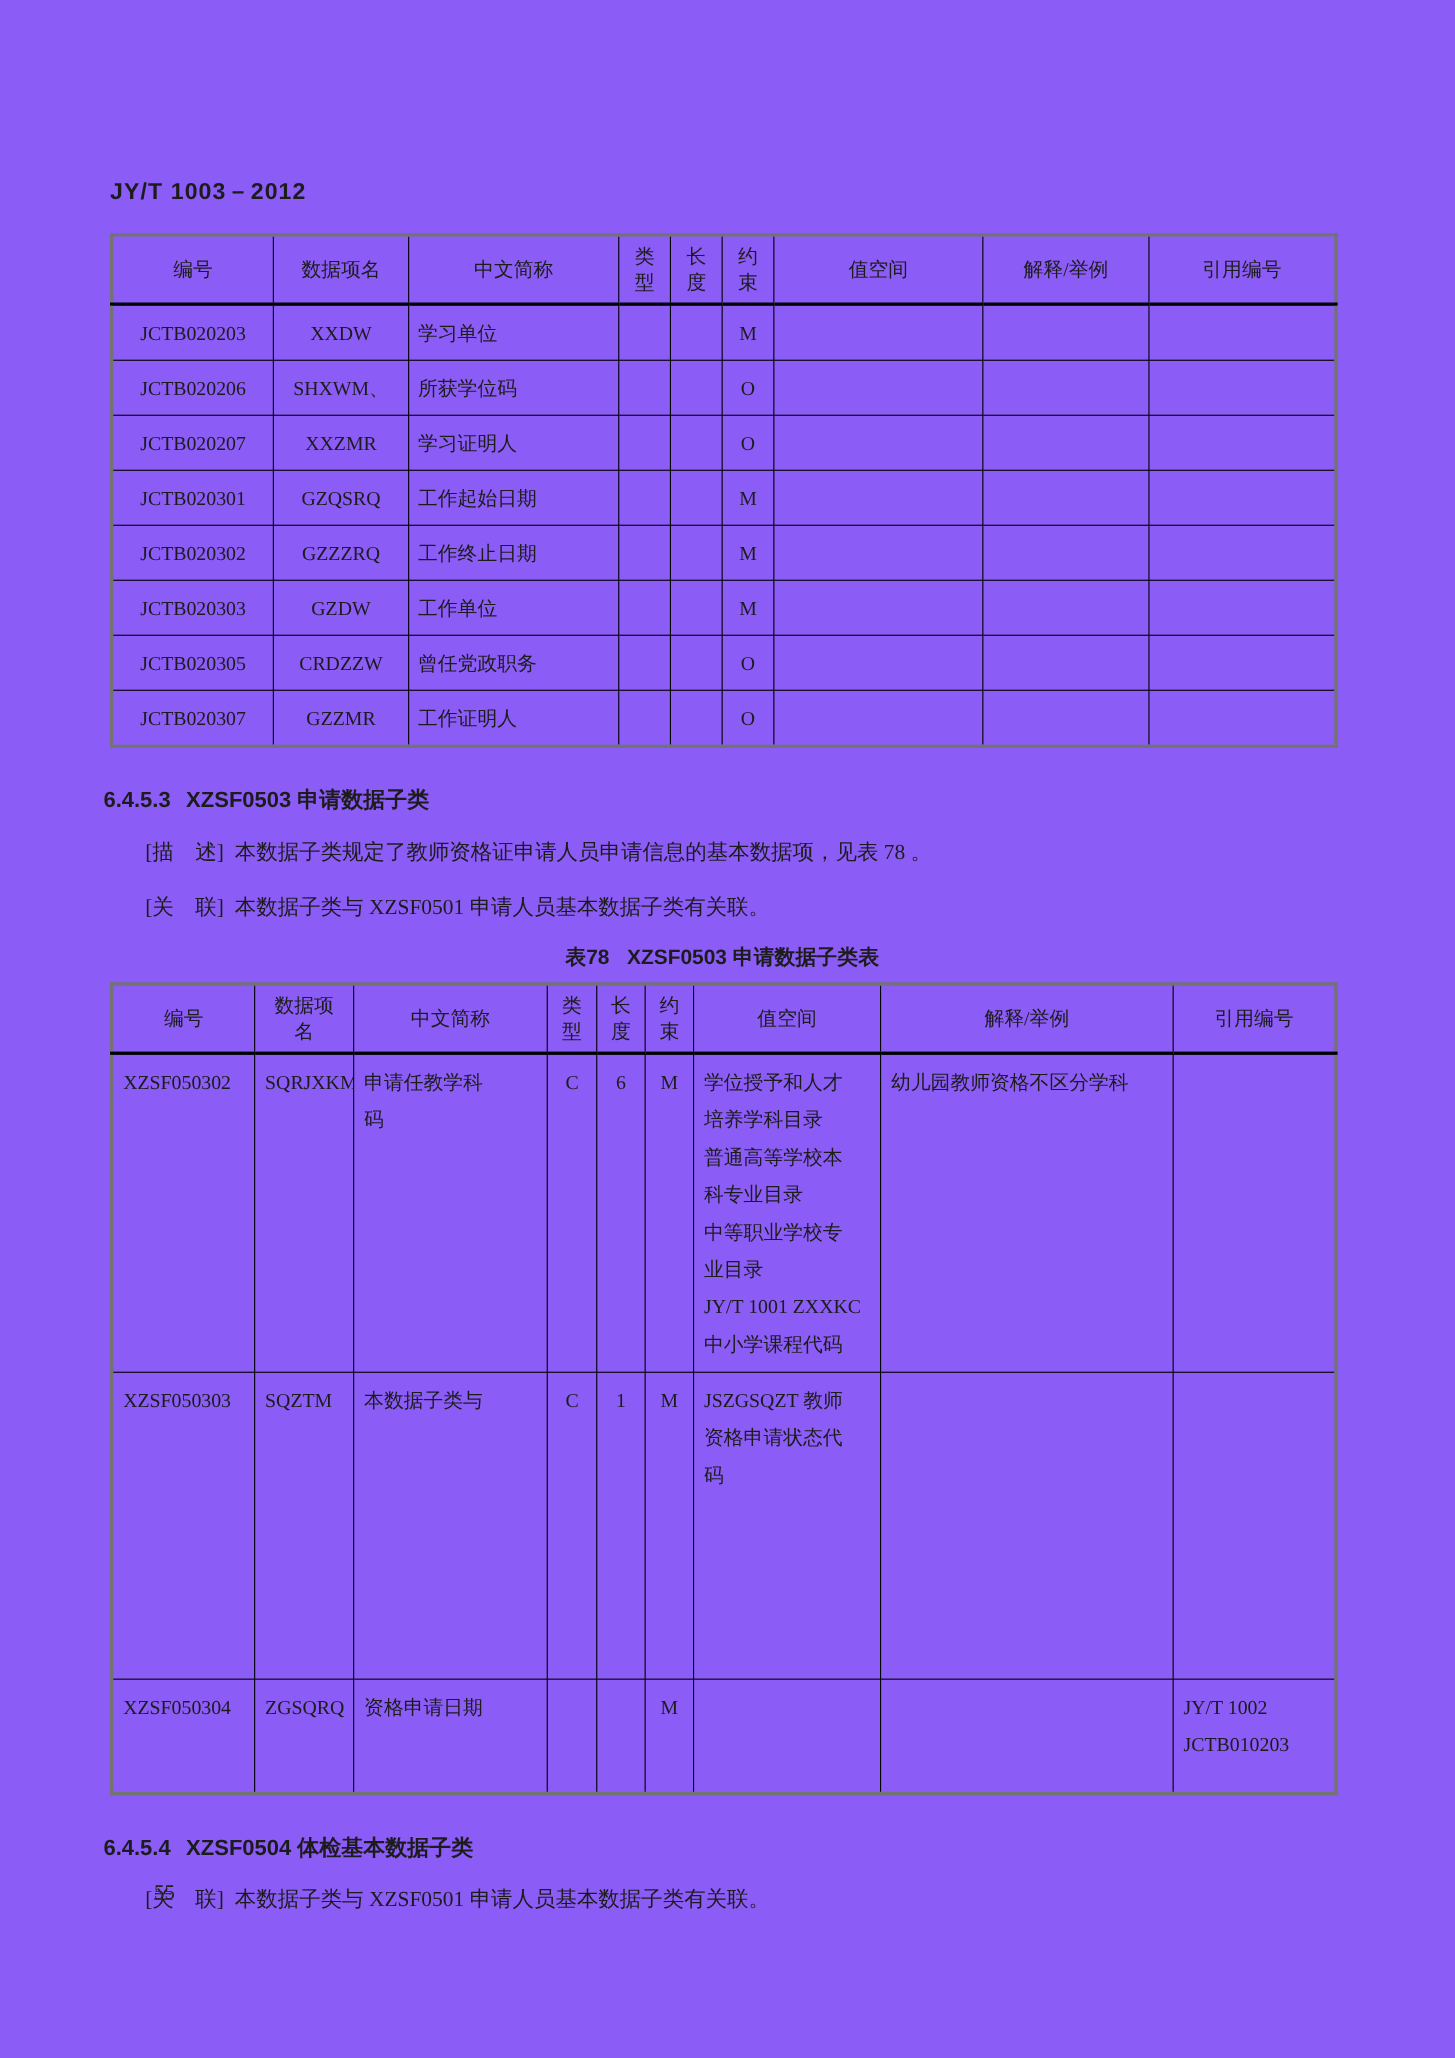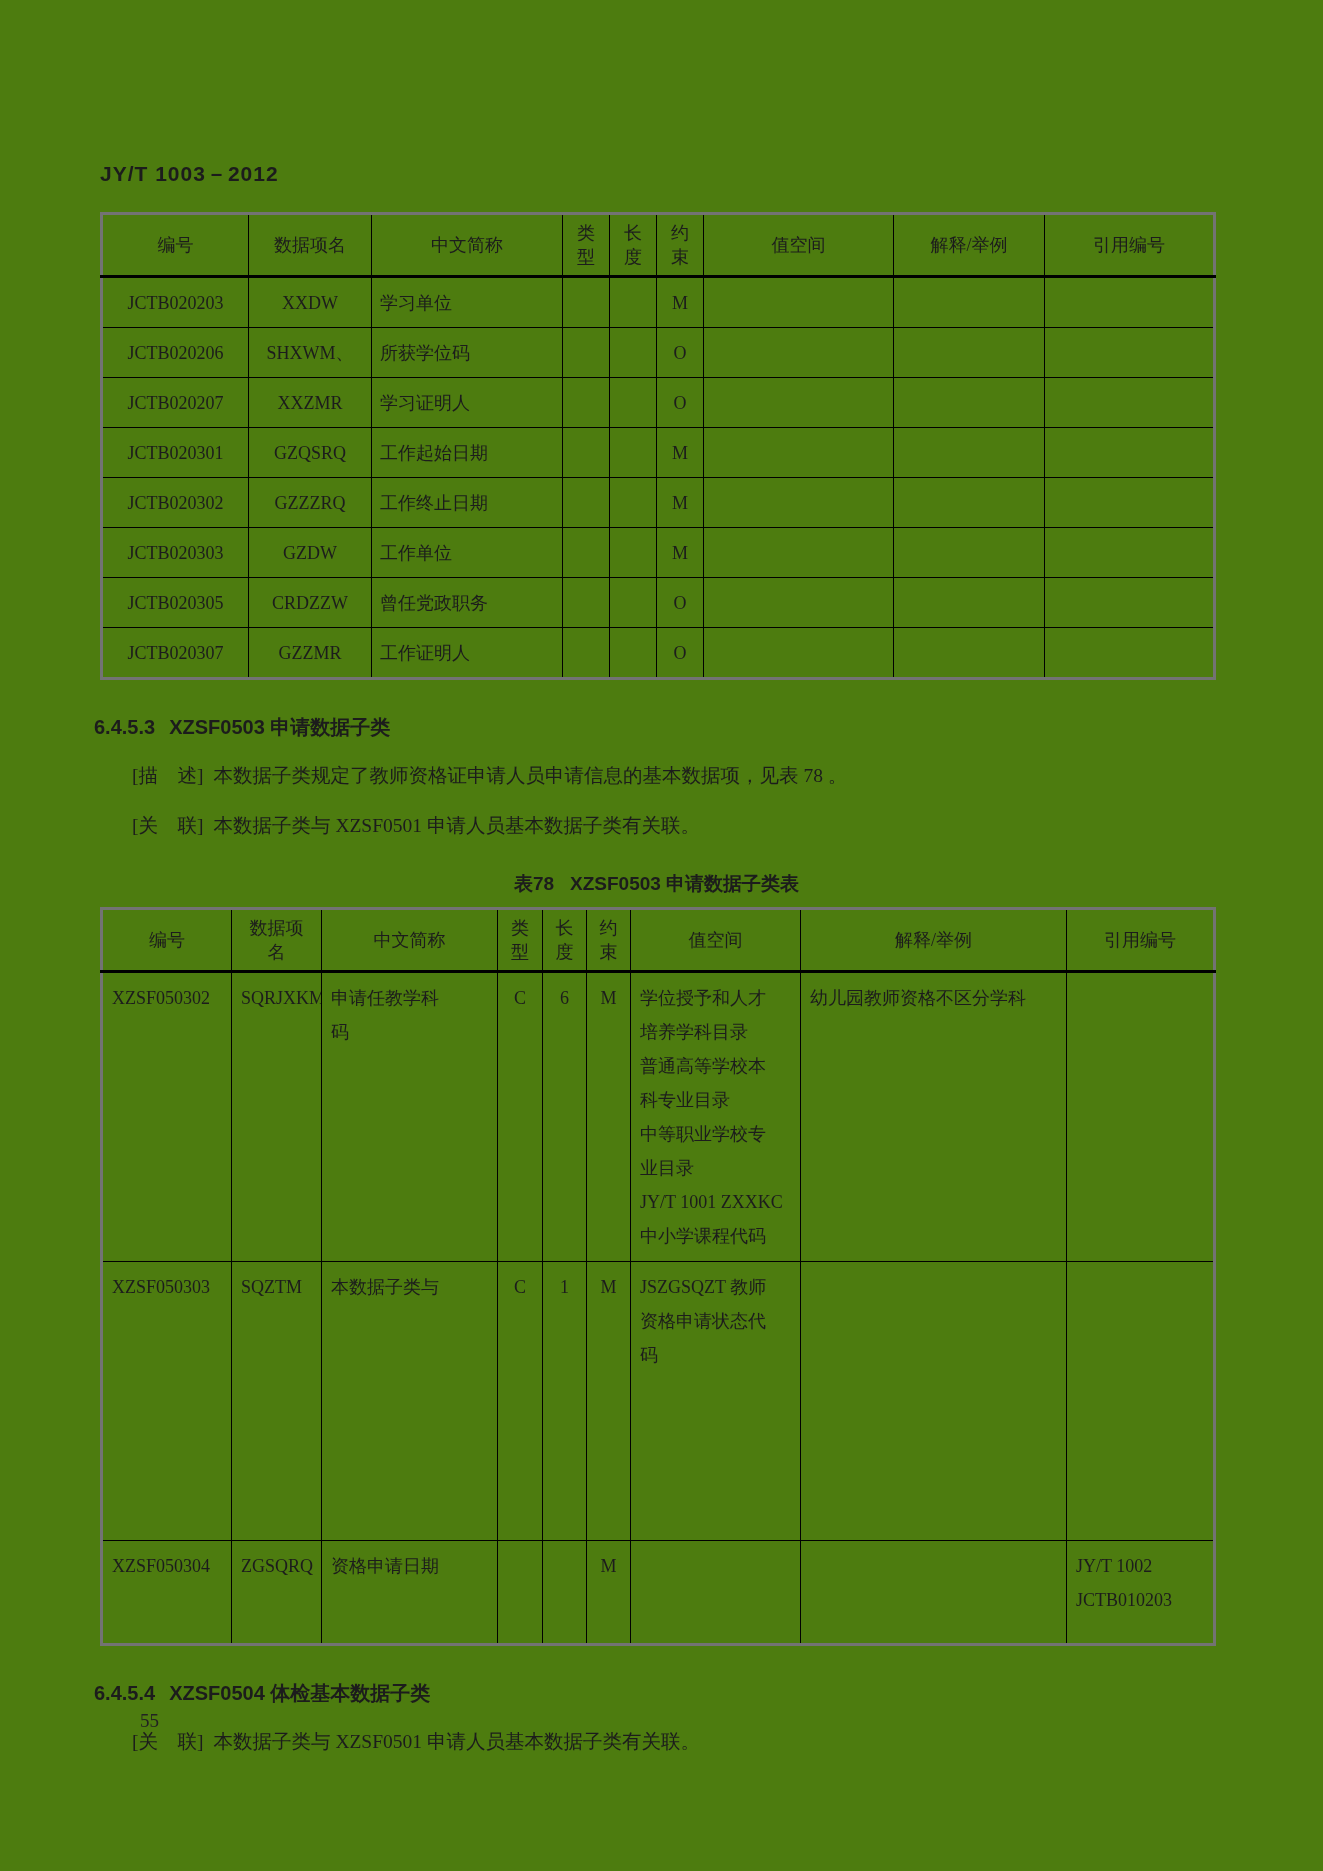--- a/index.html
+++ b/index.html
@@ -4,21 +4,21 @@
 <style>
   html, body {
     margin: 0;
     padding: 0;
     background: #ffffff;
   }
   .page {
     position: relative;
     width: 1323px;
     height: 1871px;
-    background: #4d7c0f;
+    background: #8b5cf6;
     color: #1c1c1c;
     font-family: "Liberation Serif", "DejaVu Serif", serif;
     overflow: hidden;
   }
   .content {
     position: absolute;
     left: 100px;
     top: 0;
     width: 1113px;
   }
@@ -89,21 +89,21 @@
     margin: 20px 0 0 0;
     padding-left: 32px;
     font-size: 19.5px;
     line-height: 30px;
   }
   .para .label {
     font-weight: normal;
     margin-right: 10px;
   }
   .table-caption {
-    margin-top: 30px;
+    margin-top: 16px;
     text-align: center;
     font-family: "Liberation Sans", "DejaVu Sans", sans-serif;
     font-weight: bold;
     font-size: 19px;
   }
   .table-caption .cap-no { margin-right: 16px; }
   .page-number {
     position: absolute;
     left: 140px;
     top: 1710px;

